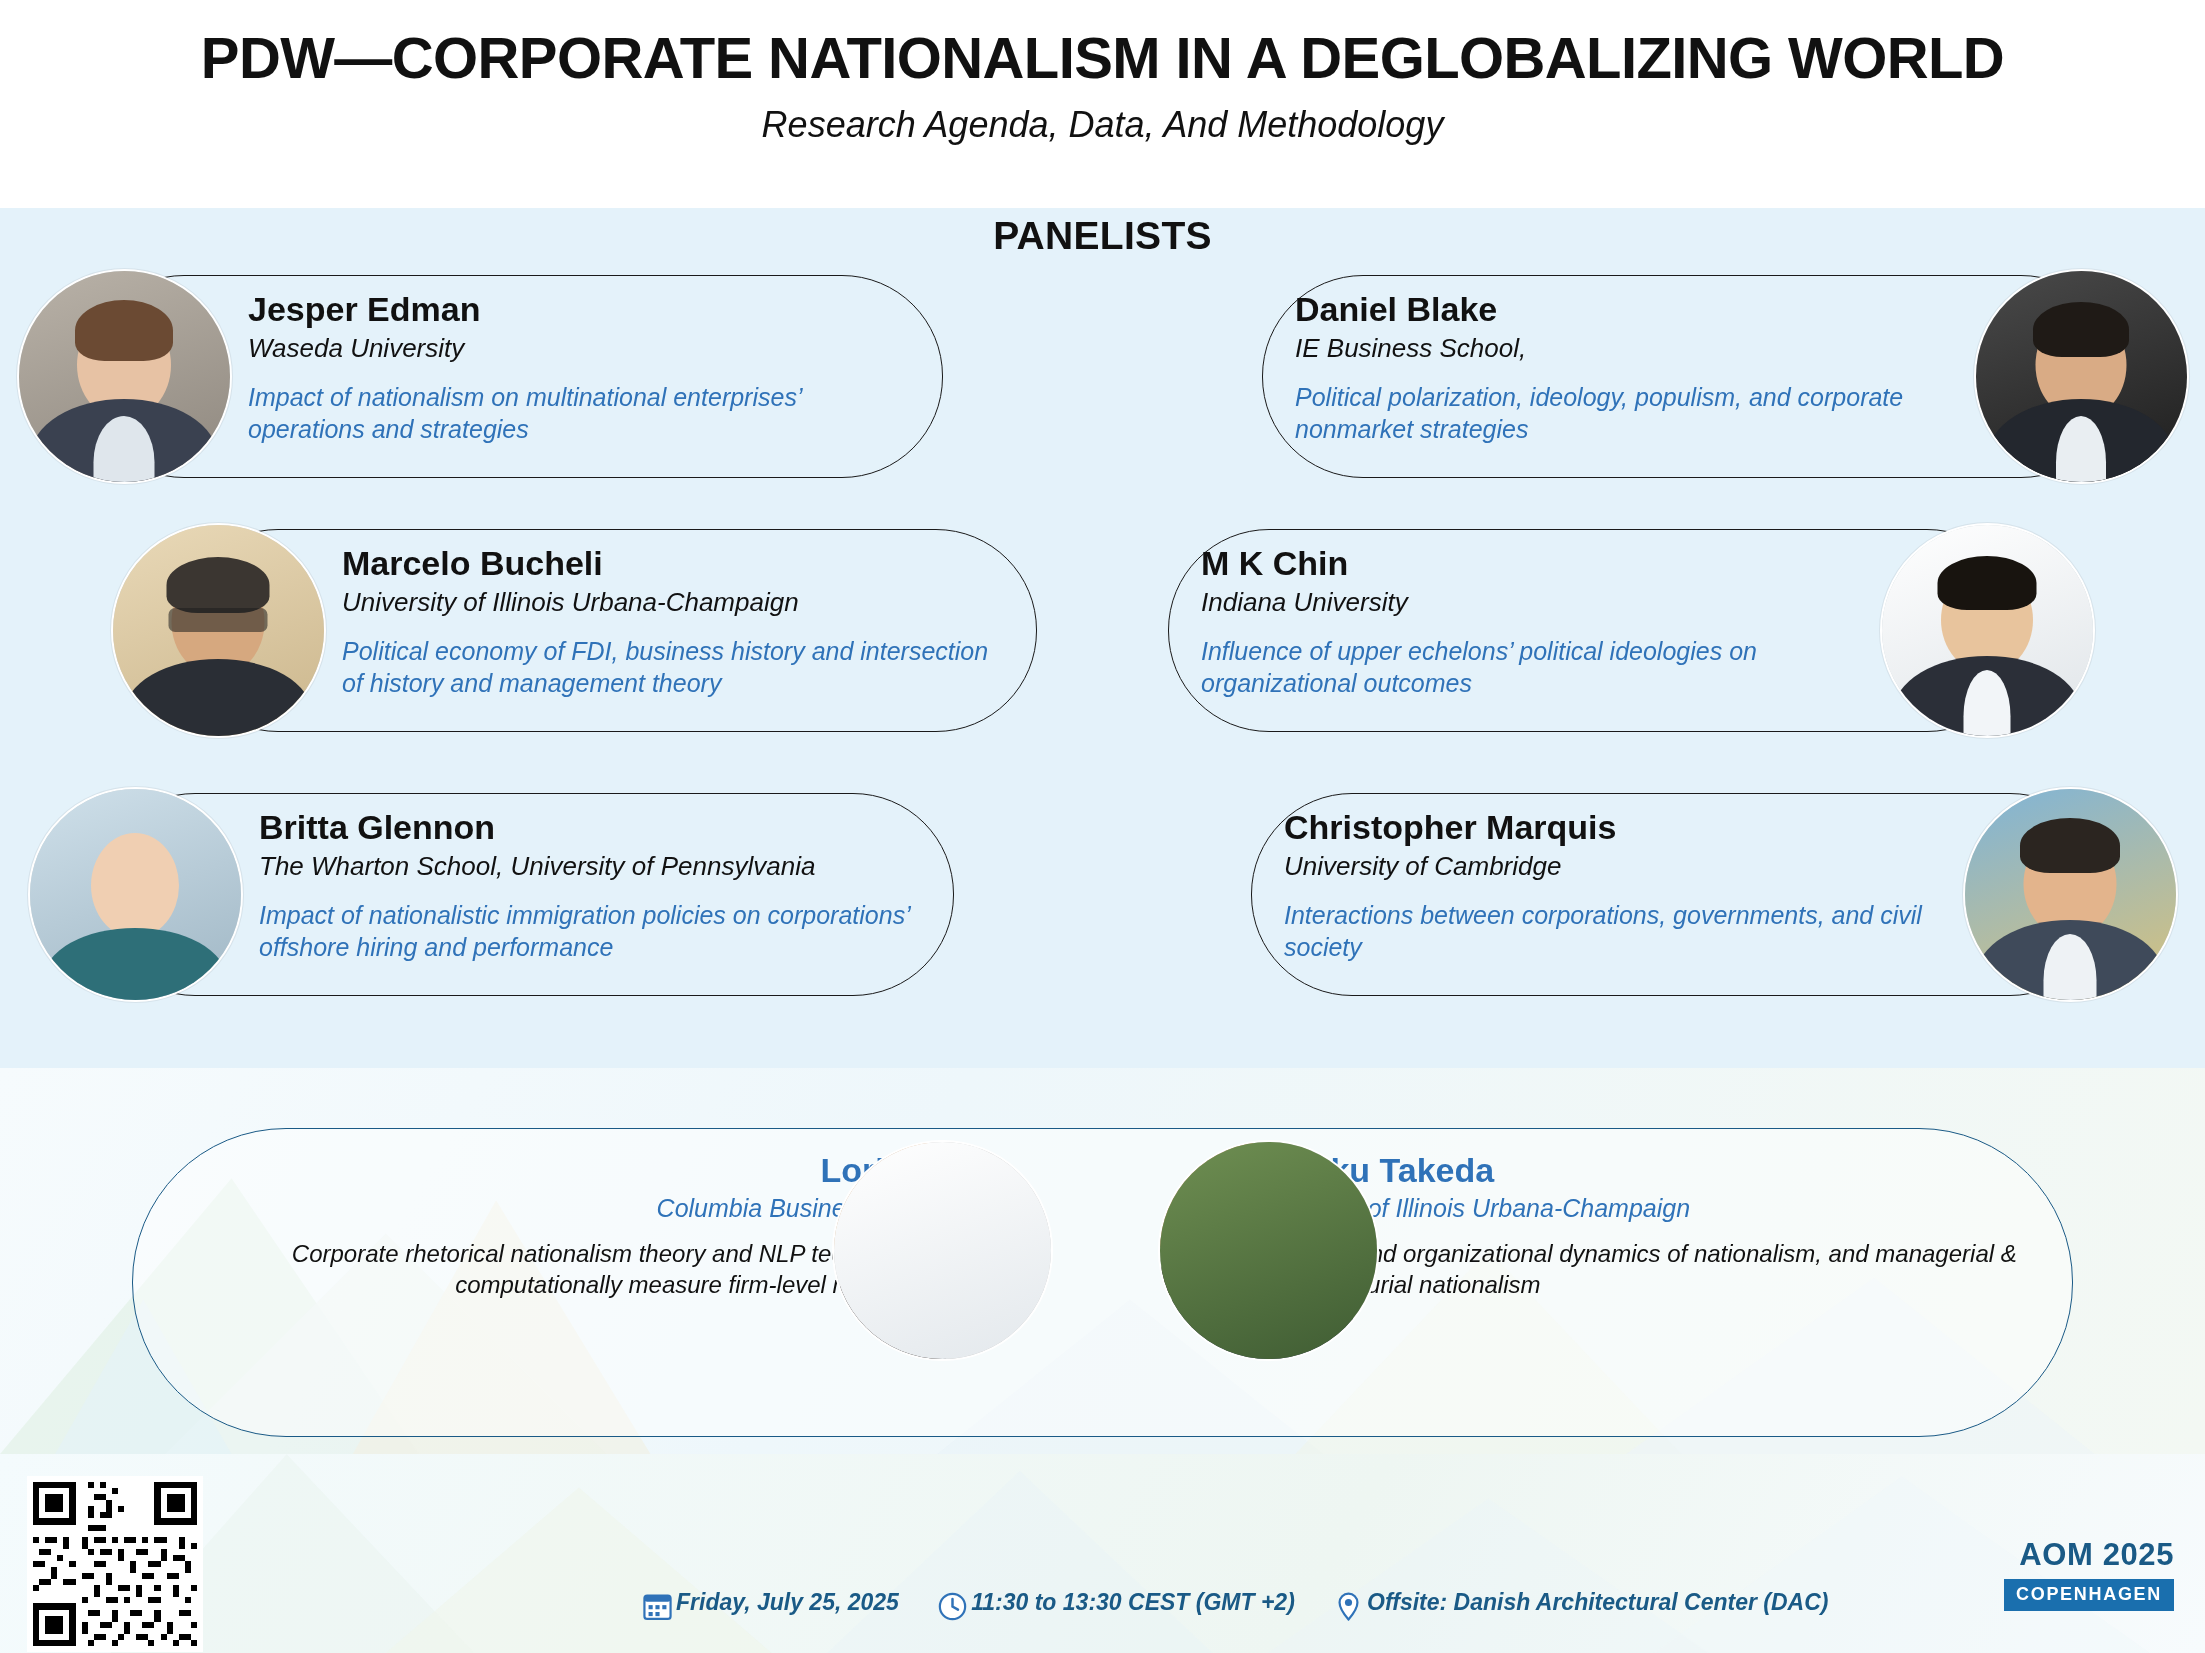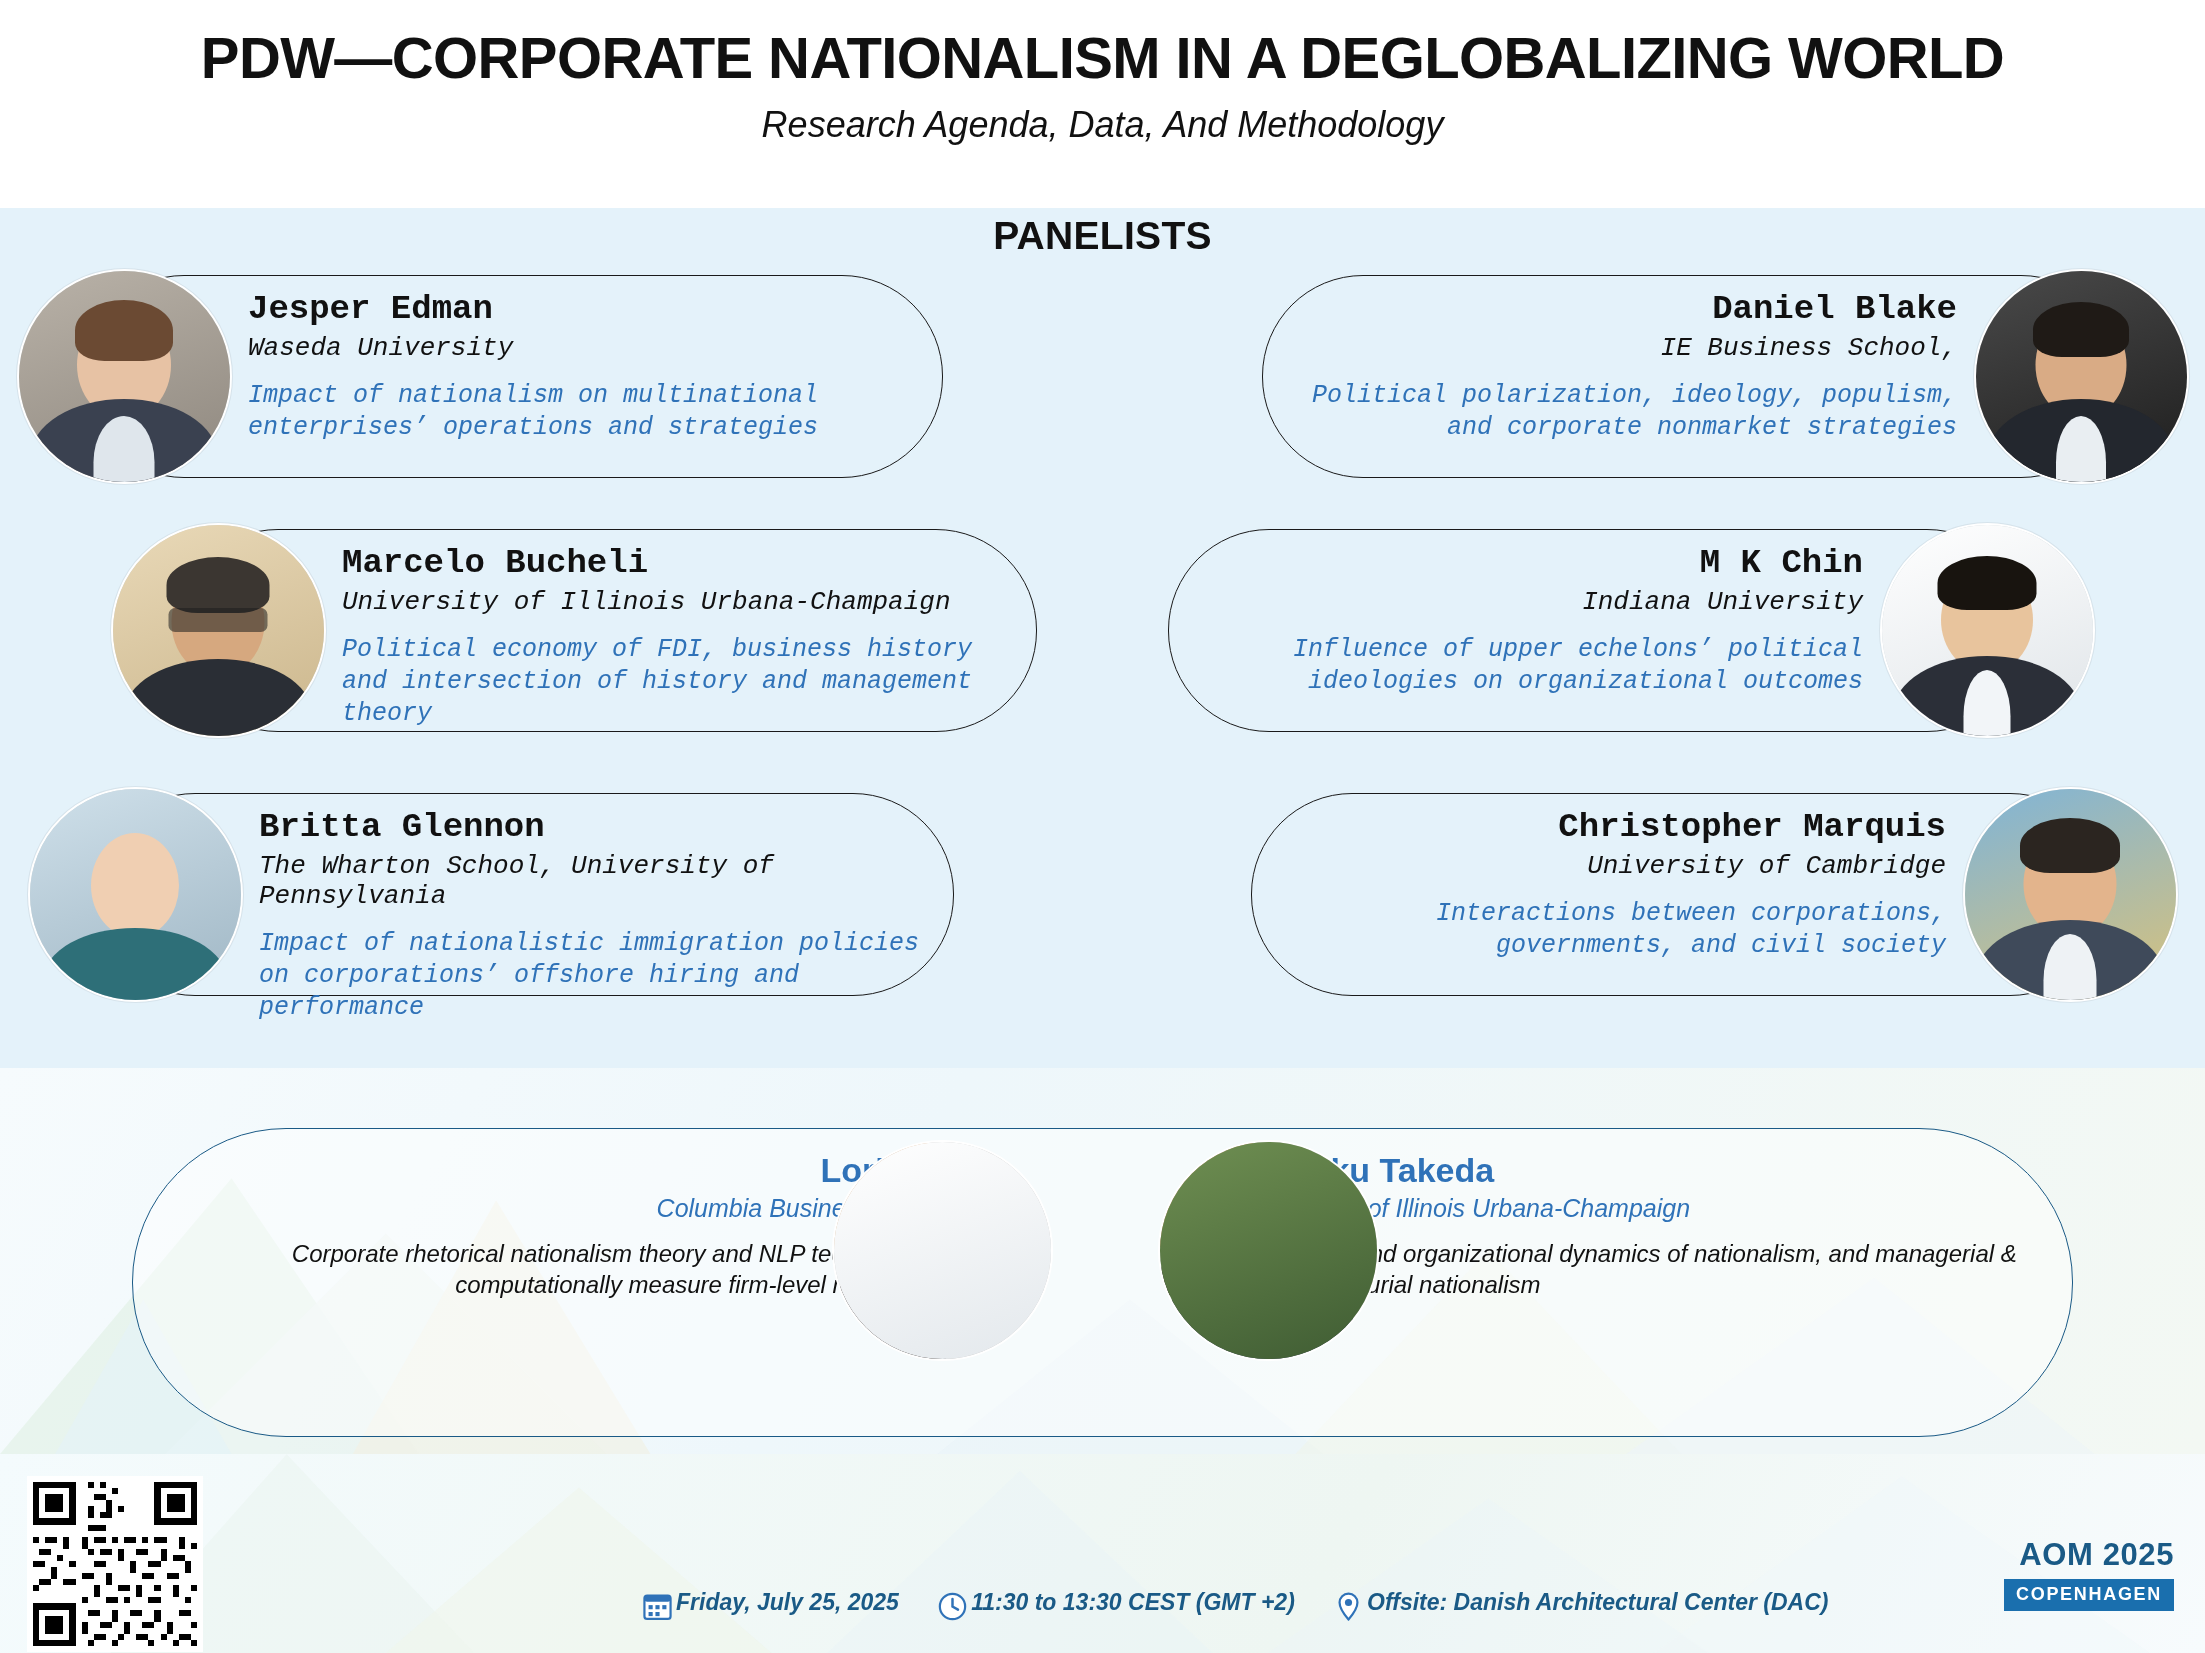--- a/index.html
+++ b/index.html
@@ -43,21 +43,20 @@
     text-align: center;
     font-size: 39px;
     font-weight: bold;
     color: #111111;
     letter-spacing: 0.3px;
   }
   .panel-grid {
     position: relative;
     width: 100%;
     height: 794px;
-    font-family: Liberation Mono, monospace;
   }
 
   .card {
     position: absolute;
     height: 215px;
     width: 1009px;
   }
   .pill {
     position: absolute;
     top: 6.6px;
@@ -87,21 +86,21 @@
     position:absolute; left:50%; transform:translateX(-50%);
     border-radius:50%;
   }
   .photo .body {
     position:absolute; left:50%; transform:translateX(-50%);
     border-radius: 50% 50% 0 0 / 70% 70% 0 0;
   }
 
   .card-text { position: absolute; top: 22px; }
   .card.left .card-text  { left: 248px; right: 99px; text-align: left; }
-  .card.right .card-text { right: 248px; left: 99px; text-align: right; }
+  .card.right .card-text { right: 248px; left: 99px; }
 
   .person-name {
     font-size: 34px;
     font-weight: bold;
     color: #111111;
     line-height: 1.1;
   }
   .person-affil {
     font-size: 26px;
     font-style: italic;

